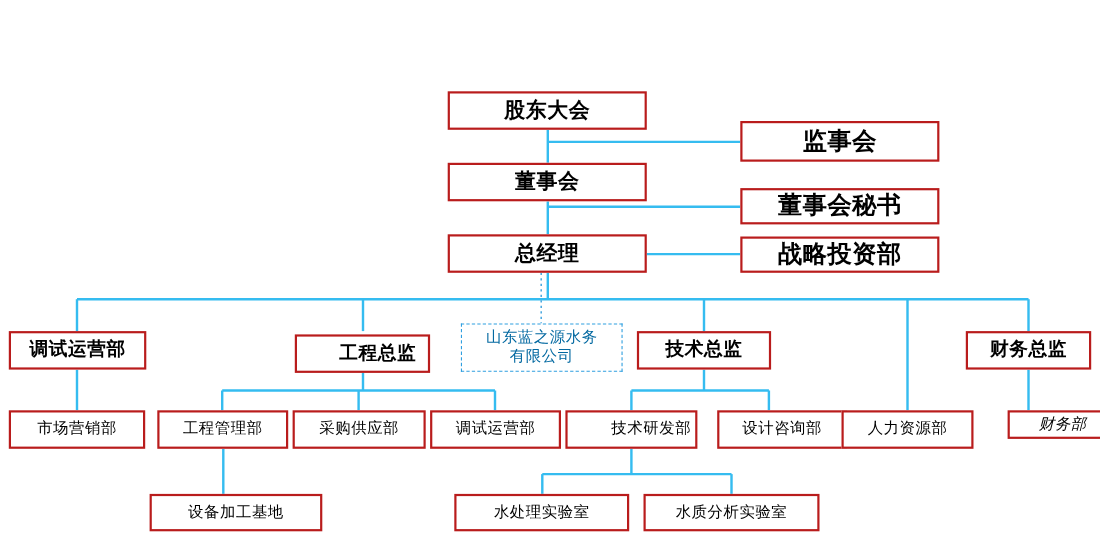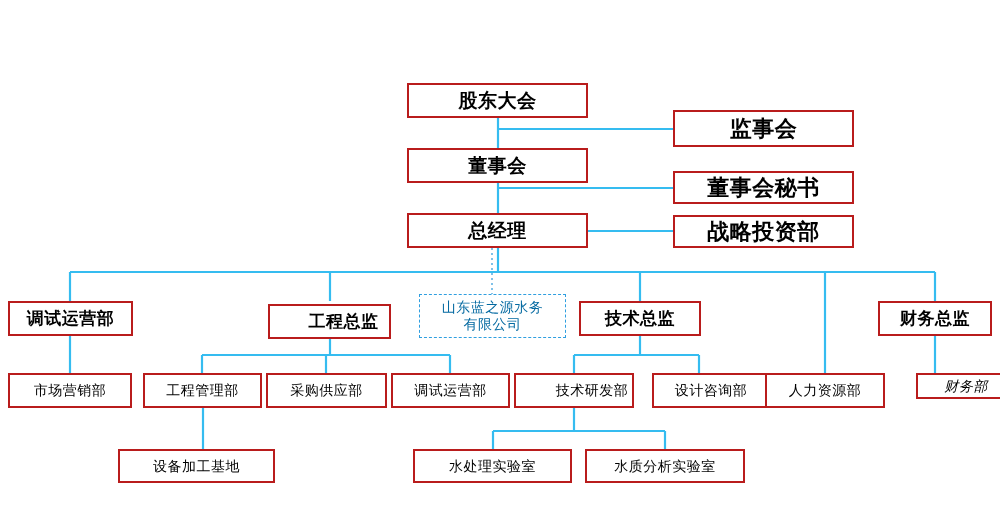--- a/index.html
+++ b/index.html
@@ -124,18 +124,18 @@
       <div class="node lvl-dir" style="left: 579px; top: 301px; width: 122px; height: 35px;">技术总监</div>
       <div class="node lvl-dir" style="left: 878px; top: 301px; width: 114px; height: 35px;">财务总监</div>
       <div class="node lvl-dept" style="left: 8px; top: 373px; width: 124px; height: 35px;">市场营销部</div>
       <div class="node lvl-dept" style="left: 143px; top: 373px; width: 119px; height: 35px;">工程管理部</div>
       <div class="node lvl-dept" style="left: 266px; top: 373px; width: 121px; height: 35px;">采购供应部</div>
       <div class="node lvl-dept" style="left: 391px; top: 373px; width: 119px; height: 35px;">调试运营部</div>
       <div class="node lvl-dept" style="left: 514px; top: 373px; width: 120px; height: 35px; padding-left: 36px;">技术研发部</div>
       <div class="node lvl-dept" style="left: 640px; top: 373px; width: 118px; height: 35px; margin-left: 12px;">设计咨询部</div>
       <div class="node lvl-dept" style="left: 765px; top: 373px; width: 120px; height: 35px;">人力资源部</div>
       <div class="node lvl-dept" style="left: 916px; top: 373px; width: 100px; height: 26px; font-style: italic;">财务部</div>
-      <div class="node lvl-sub" style="left: 118px; top: 449px; width: 157px; height: 34px;">设备加工基地</div>
+      <div class="node lvl-sub" style="left: 136px; top: 449px; width: 157px; height: 34px;">设备加工基地</div>
       <div class="node lvl-sub" style="left: 413px; top: 449px; width: 159px; height: 34px;">水处理实验室</div>
       <div class="node lvl-sub" style="left: 585px; top: 449px; width: 160px; height: 34px;">水质分析实验室</div>
     </div>
 
 </div>
 
 </body></html>

